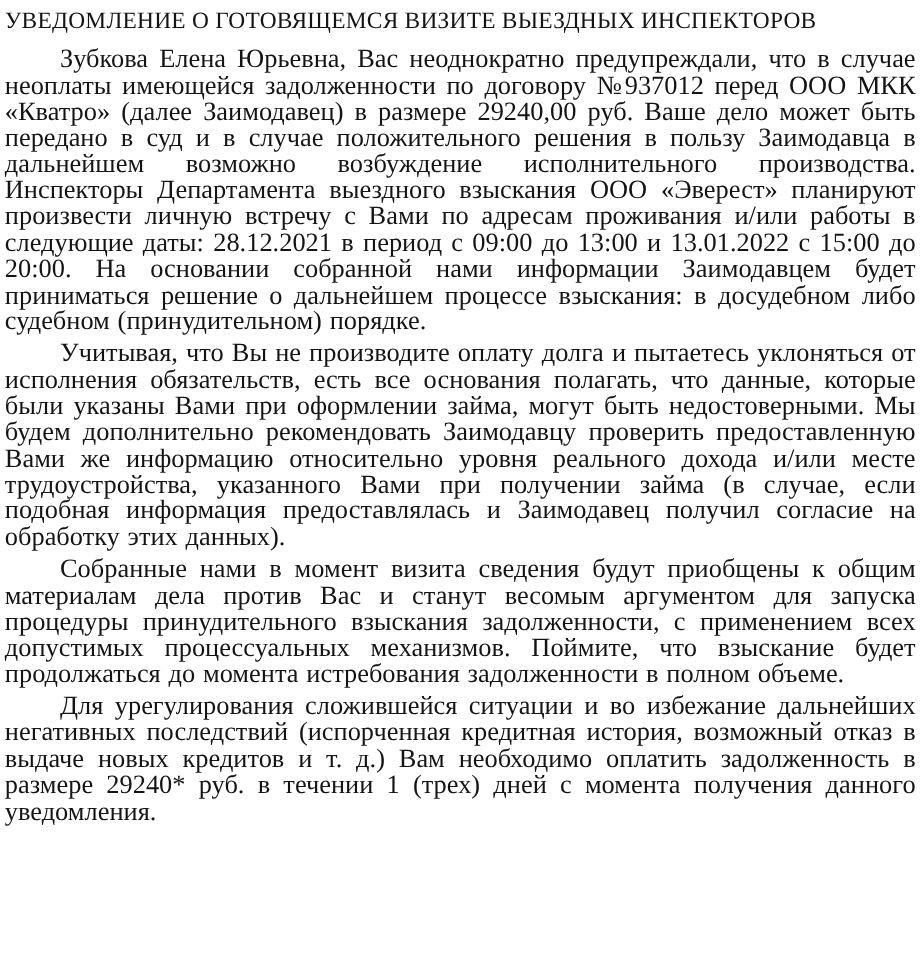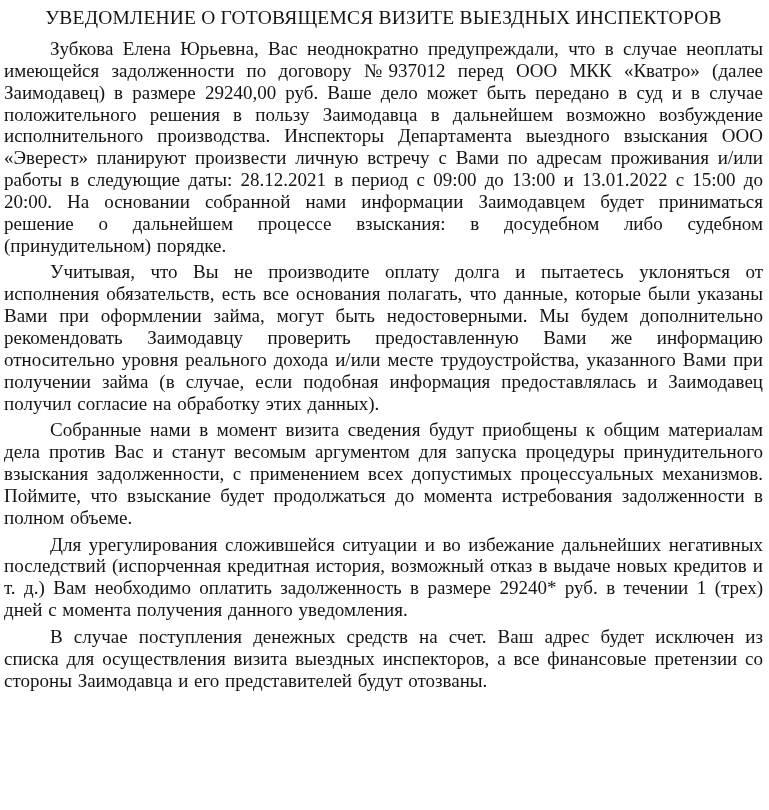--- a/index.html
+++ b/index.html
@@ -12,46 +12,44 @@
     width: 769px;
     height: 810px;
     background: #ffffff;
     color: #141414;
     font-family: "Liberation Serif", "DejaVu Serif", serif;
     padding: 5px 6px 0 4px;
     overflow: hidden;
   }
   .doc-title {
     margin: 0 0 7px 0;
-    text-align: center;
     font-size: 19.5px;
     line-height: 26px;
     font-weight: normal;
     letter-spacing: 0.2px;
     white-space: nowrap;
   }
   .para {
     margin: 0 0 5px 0;
-    font-size: 19px;
+    font-size: 22px;
     line-height: 21.85px;
     text-align: justify;
     text-indent: 46px;
     word-spacing: 1px;
   }
 </style>
 </head>
 <body>
 
 <div class="page">
   <h1 class="doc-title">УВЕДОМЛЕНИЕ О ГОТОВЯЩЕМСЯ ВИЗИТЕ ВЫЕЗДНЫХ ИНСПЕКТОРОВ</h1>
 
   <p class="para">Зубкова Елена Юрьевна, Вас неоднократно предупреждали, что в случае неоплаты имеющейся задолженности по договору №937012 перед ООО МКК «Кватро» (далее Заимодавец) в размере 29240,00 руб. Ваше дело может быть передано в суд и в случае положительного решения в пользу Заимодавца в дальнейшем возможно возбуждение исполнительного производства. Инспекторы Департамента выездного взыскания ООО «Эверест» планируют произвести личную встречу с Вами по адресам проживания и/или работы в следующие даты: 28.12.2021 в период с 09:00 до 13:00 и 13.01.2022 с 15:00 до 20:00. На основании собранной нами информации Заимодавцем будет приниматься решение о дальнейшем процессе взыскания: в досудебном либо судебном (принудительном) порядке.</p>
 
   <p class="para">Учитывая, что Вы не производите оплату долга и пытаетесь уклоняться от исполнения обязательств, есть все основания полагать, что данные, которые были указаны Вами при оформлении займа, могут быть недостоверными. Мы будем дополнительно рекомендовать Заимодавцу проверить предоставленную Вами же информацию относительно уровня реального дохода и/или месте трудоустройства, указанного Вами при получении займа (в случае, если подобная информация предоставлялась и Заимодавец получил согласие на обработку этих данных).</p>
 
   <p class="para">Собранные нами в момент визита сведения будут приобщены к общим материалам дела против Вас и станут весомым аргументом для запуска процедуры принудительного взыскания задолженности, с применением всех допустимых процессуальных механизмов. Поймите, что взыскание будет продолжаться до момента истребования задолженности в полном объеме.</p>
 
   <p class="para">Для урегулирования сложившейся ситуации и во избежание дальнейших негативных последствий (испорченная кредитная история, возможный отказ в выдаче новых кредитов и т. д.) Вам необходимо оплатить задолженность в размере 29240* руб. в течении 1 (трех) дней с момента получения данного уведомления.</p>
 
-  <p class="para">В случае поступления денежных средств на счет. Ваш адрес будет исключен из списка для осуществления визита выездных инспекторов, а все финансовые претензии со стороны Заимодавца и его представителей будут отозваны.</p>
 
 
 </div>
 
 </body></html>

